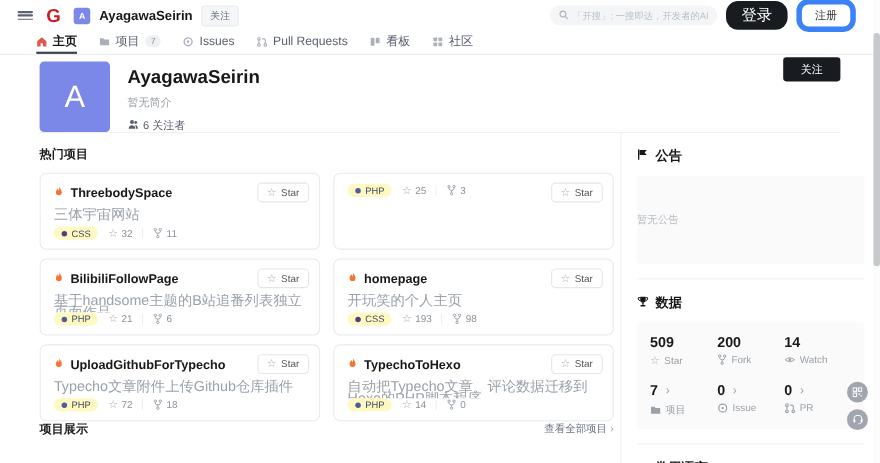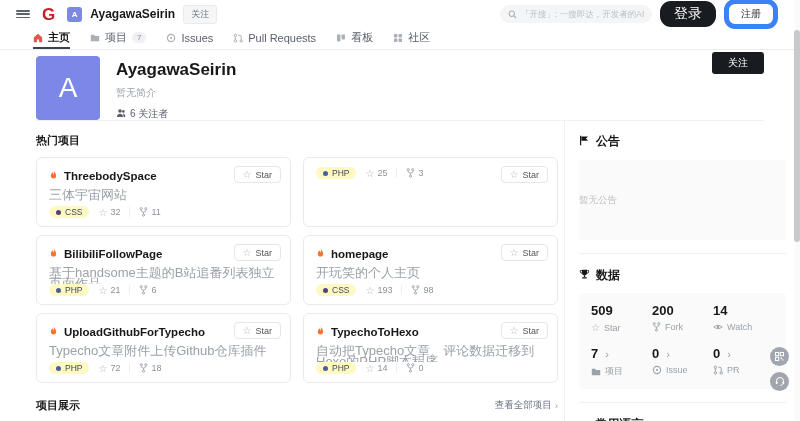--- a/index.html
+++ b/index.html
@@ -63,21 +63,21 @@
   .icon-star-o::before { content:"\2606"; color:#aab0b8; font-size:10px; }
   .card-desc { margin-top:4px; font-size:13px; line-height:11px; color:#9aa1a9; height:22px; overflow:hidden; flex:1; }
   .card-foot { display:flex; align-items:center; gap:9px; font-size:9px; color:#8b929b; }
   .lang-pill { display:flex; align-items:center; gap:4px; background:#fef9c3; border-radius:8px; padding:1px 7px;
                font-size:8.5px; color:#40485b; }
   .lang-dot { width:5px; height:5px; border-radius:50%; display:inline-block; }
   .cnt { display:flex; align-items:center; gap:3px; }
   .cnt + .cnt { border-left:1px solid #eceef1; padding-left:9px; }
 
   
-  .showcase-head { display:flex; align-items:center; justify-content:space-between; margin-top:15px; }
+  .showcase-head { display:flex; align-items:center; justify-content:space-between; }
   .view-all { font-size:9.5px; color:#6b7280; cursor:pointer; display:flex; align-items:center; gap:3px; }
   .chev::after { content:"\203A"; color:#9aa1a9; }
 
   
   .side-title { display:flex; align-items:center; gap:6px; font-size:12px; font-weight:bold; color:#181818; }
   .side-divider { border-top:1px solid #f0f0f2; margin:13px 0; }
   .notice-box { margin-top:10px; height:80px; background:#fafafa; border-radius:4px; display:flex; align-items:center;
                 justify-content:flex-start; font-size:9.5px; color:#b8bdc4; }
   .stats-box { margin-top:9px; background:#fafafa; border-radius:4px; padding:10px 12px 11px; display:grid;
                grid-template-columns:1fr 1fr 1fr; row-gap:13px; }

